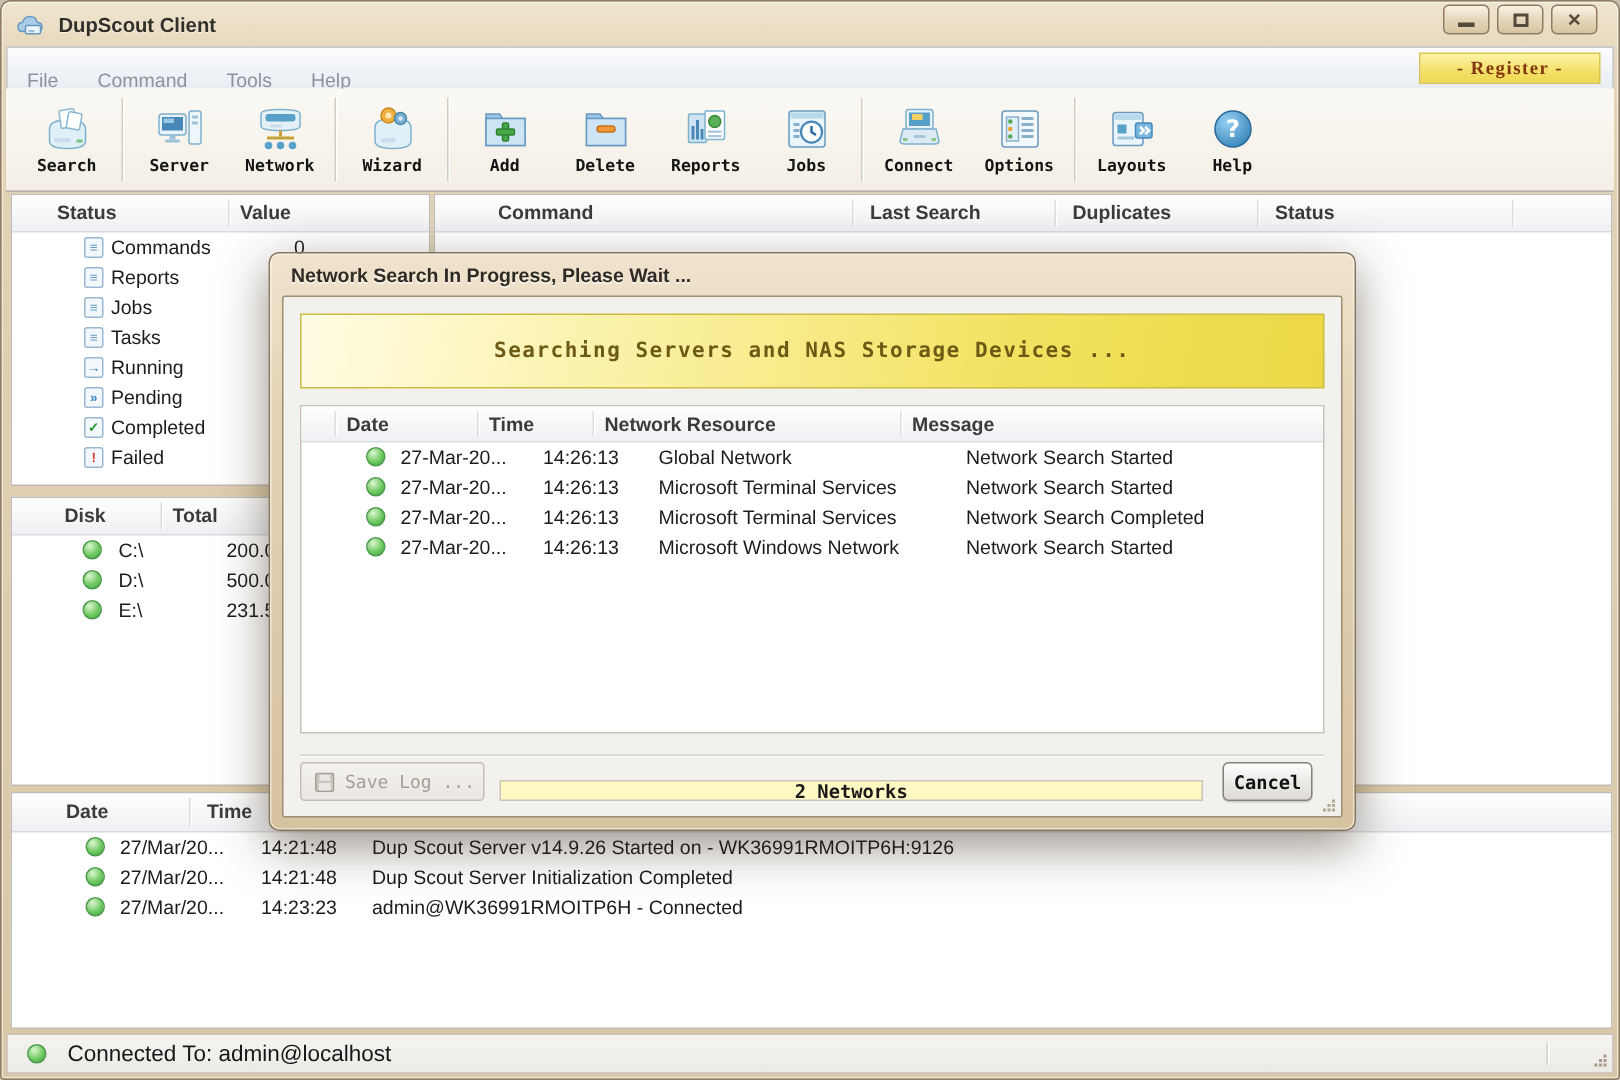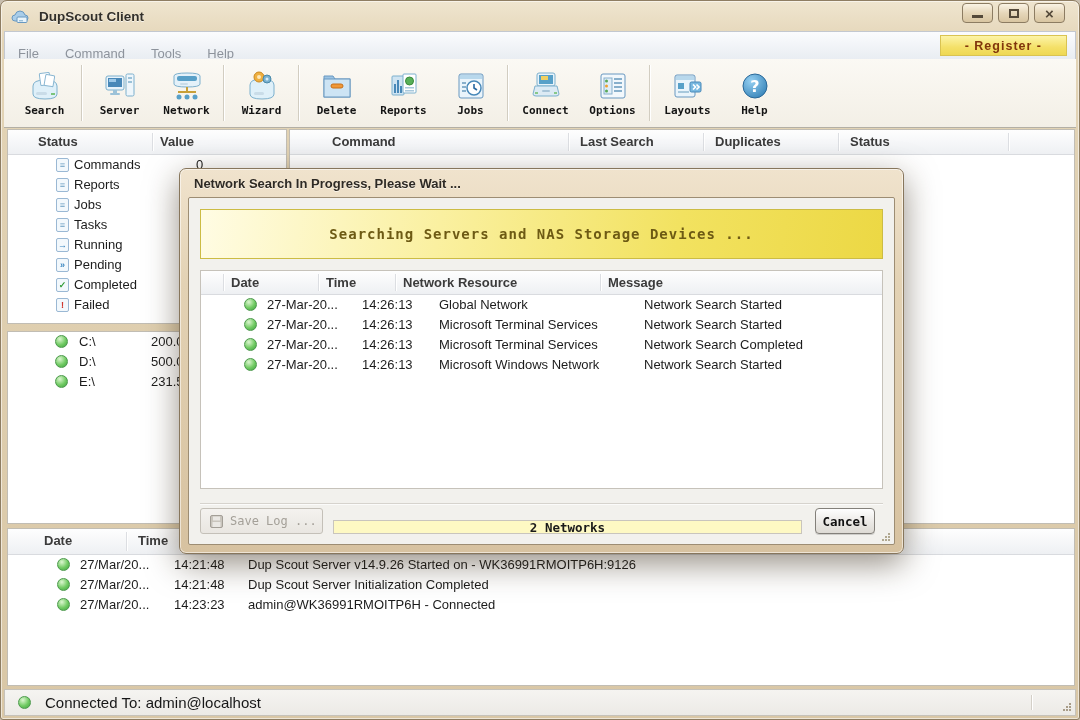--- a/index.html
+++ b/index.html
@@ -1,17 +1,17 @@
 <!DOCTYPE html>
 <html><head>
 <meta charset="utf-8">
 <style>
   * { box-sizing: border-box; margin: 0; padding: 0; }
   html,body { width:1080px; height:720px; background:#c8beae; font-family:"Liberation Sans", sans-serif; }
-  .mono { font-family:Liberation Sans, sans-serif; }
+  .mono { font-family:Liberation Serif, serif; }
 
   .window {
     position:relative; width:1080px; height:720px; overflow:hidden;
     background:linear-gradient(180deg,#efe5cf 0%,#e3d4b6 6%,#d9c7a6 100%);
     border:1px solid #8e7d62; border-radius:7px 7px 3px 3px;
     box-shadow: inset 0 0 0 1px rgba(255,255,255,.55);
   }
 
   
   .titlebar { position:absolute; top:0; left:0; right:0; height:30px; display:flex; align-items:center; padding-left:10px; }
@@ -187,20 +187,29 @@
           <circle cx="22" cy="9" r="1.5" fill="#d8ecf8"></circle>
         <rect x="9" y="22" width="10" height="3" rx="1.5" fill="#c9dce8"></rect>
       </svg>
       <span class="tb-label">Wizard</span>
     </div>
     <div class="tb-sep"></div>
     <div class="tb-item">
       <svg width="34" height="32" viewBox="0 0 34 32">
         <path d="M4 6 L13 6 L15 9 L30 9 L30 27 L4 27 Z" fill="#9cc4e4" stroke="#6898c0"></path>
         <rect x="4" y="9" width="26" height="18" fill="#cde4f4" stroke="#6898c0"></rect>
+        <rect x="15" y="12" width="4" height="12" rx="1" fill="#48a848" stroke="#2e8030"></rect>
+        <rect x="11" y="16" width="12" height="4" rx="1" fill="#48a848" stroke="#2e8030"></rect>
+      </svg>
+      <span class="tb-label">Add</span>
+    </div>
+    <div class="tb-item">
+      <svg width="34" height="32" viewBox="0 0 34 32">
+        <path d="M4 6 L13 6 L15 9 L30 9 L30 27 L4 27 Z" fill="#9cc4e4" stroke="#6898c0"></path>
+        <rect x="4" y="9" width="26" height="18" fill="#cde4f4" stroke="#6898c0"></rect>
         <rect x="11" y="14" width="12" height="4" rx="2" fill="#f09838" stroke="#c87018"></rect>
       </svg>
       <span class="tb-label">Delete</span>
     </div>
     <div class="tb-item">
       <svg width="34" height="32" viewBox="0 0 34 32">
         <rect x="5" y="6" width="12" height="19" rx="1" fill="#cfe4f2" stroke="#7db0cd"></rect>
         <rect x="7" y="14" width="2" height="9" fill="#4888b8"></rect>
           <rect x="10" y="10" width="2" height="13" fill="#4888b8"></rect>
           <rect x="13" y="16" width="2" height="7" fill="#4888b8"></rect>
@@ -320,20 +329,25 @@
       <span class="lv-cell" style="left:152px">0</span>
     </div>
     <div class="lv-row">
       <span class="mini-icon mi-fail"></span>
       <span class="lv-cell" style="left:30px">Failed</span>
       <span class="lv-cell" style="left:152px">0</span>
     </div>
   </div>
 
   <div class="panel disk-panel">
+    <div class="panel-header">
+      <span class="ph-label" style="left:35px">Disk</span>
+      <div class="ph-sep" style="left:99px"></div>
+      <span class="ph-label" style="left:107px">Total</span>
+    </div>
     <div class="lv-row">
       <span class="orb" style="position:absolute;left:11px;top:3px"></span>
       <span class="lv-cell" style="left:35px">C:\</span>
       <span class="lv-cell" style="left:107px">200.00 G</span>
     </div>
     <div class="lv-row">
       <span class="orb" style="position:absolute;left:11px;top:3px"></span>
       <span class="lv-cell" style="left:35px">D:\</span>
       <span class="lv-cell" style="left:107px">500.00 G</span>
     </div>

